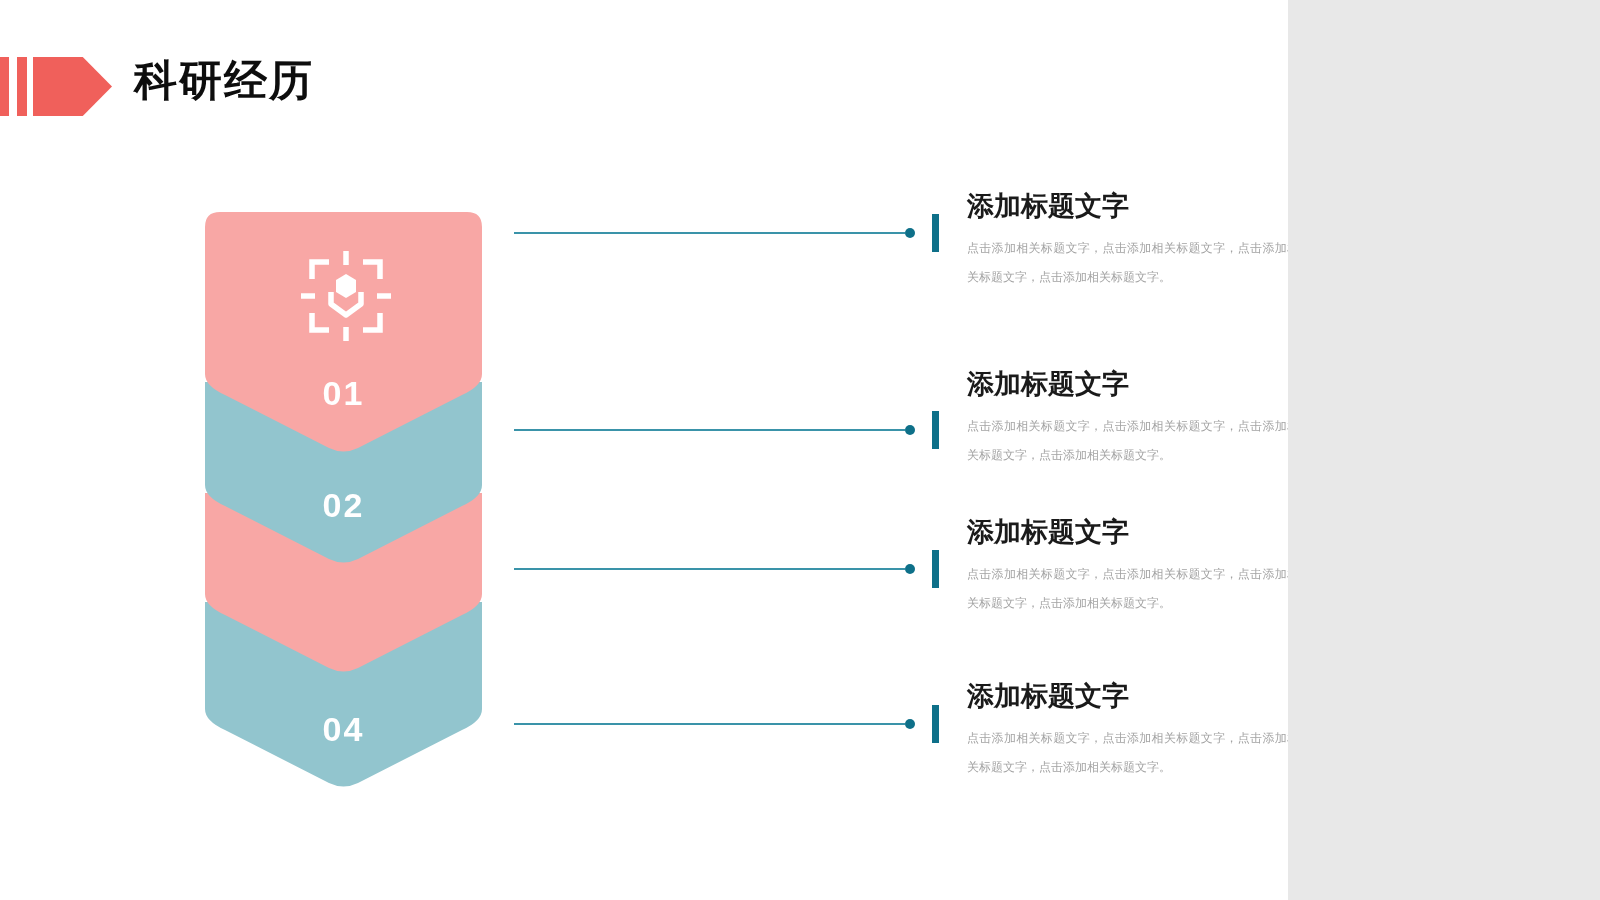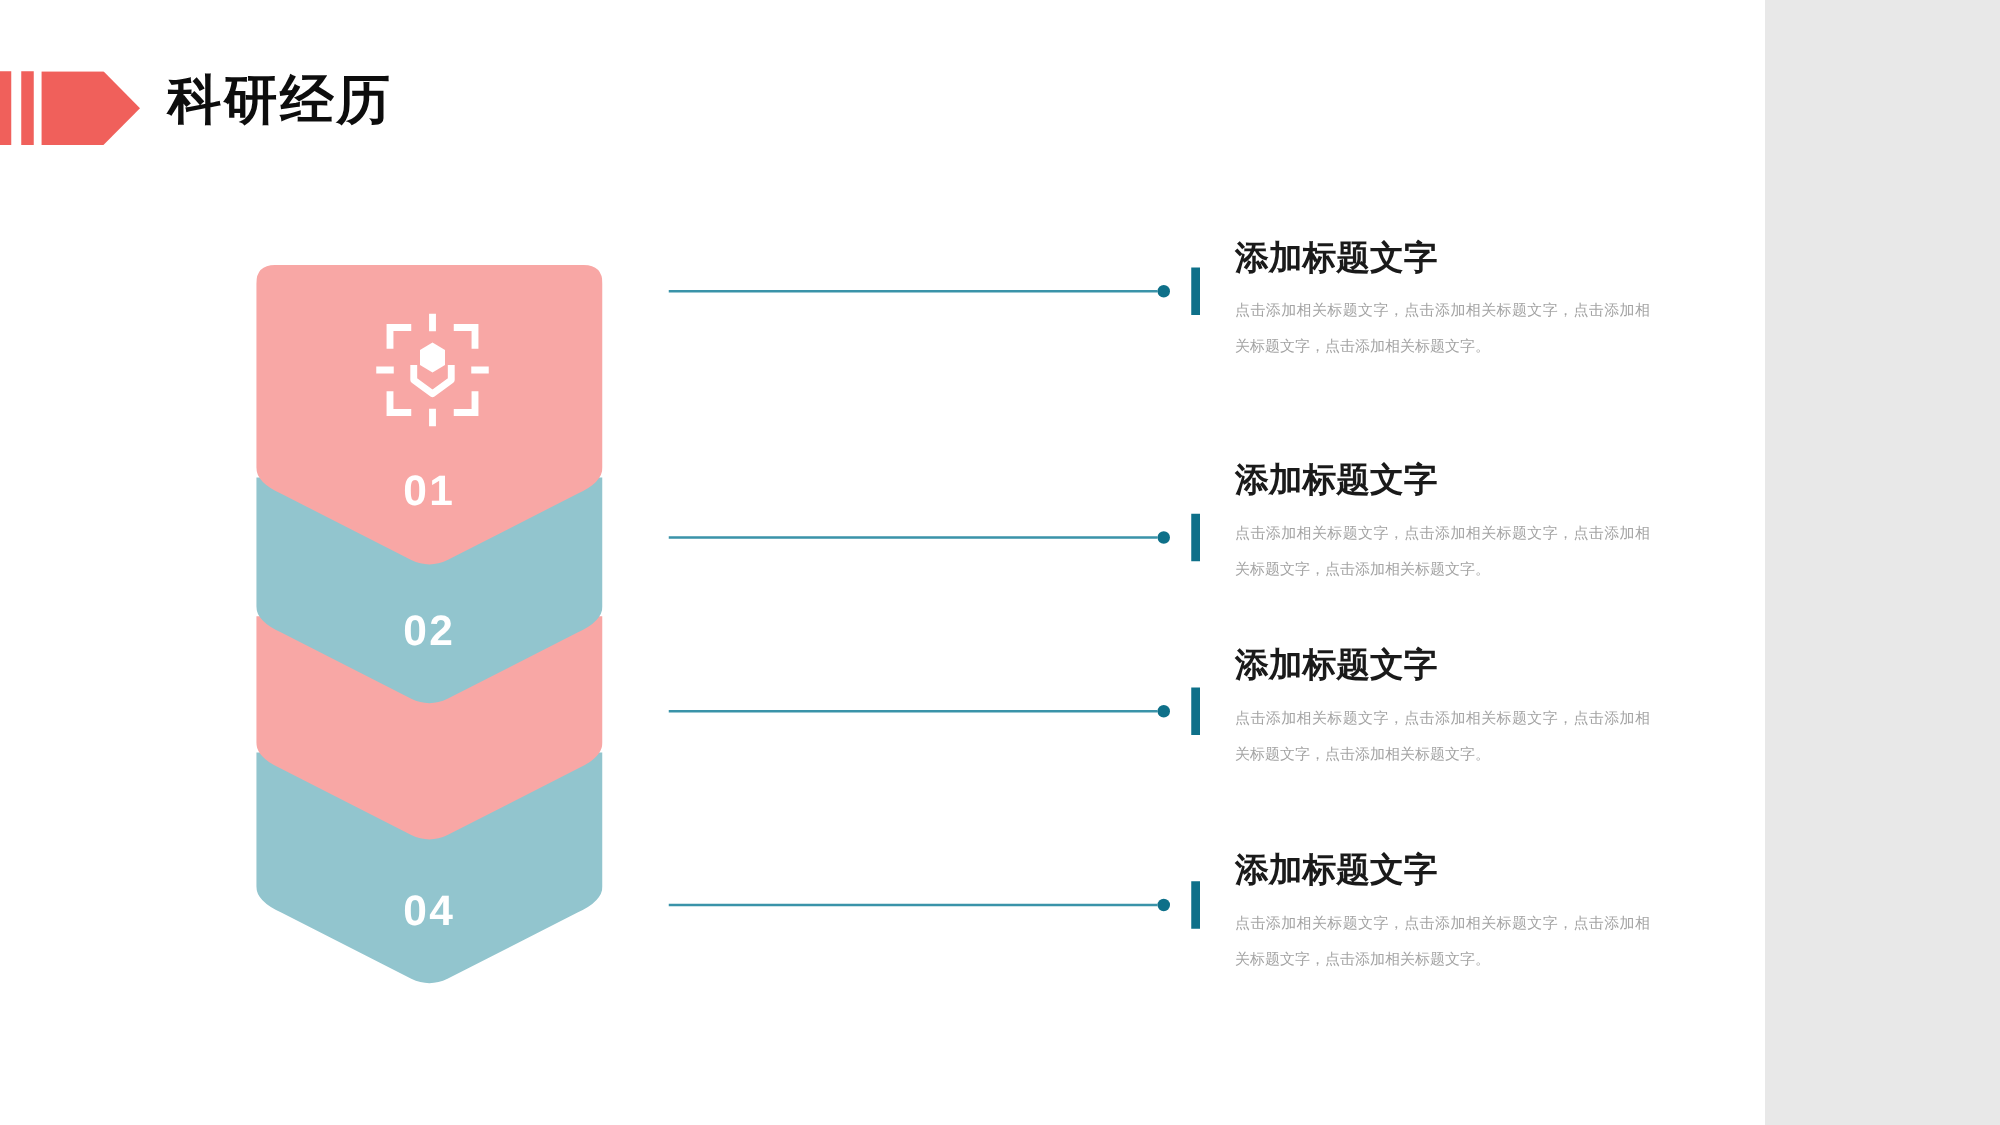--- a/index.html
+++ b/index.html
@@ -1,35 +1,35 @@
 <!DOCTYPE html>
 <html style="--accent-red: #F0605B; --pink: #F8A7A5; --teal: #92C5CE; --dark-teal: #0E7089; --line-teal: #3A93A9; --title-black: #0D0D0D; --sec-title: #1A1A1A; --body-gray: #A3A3A3;"><head>
 <meta charset="utf-8">
 <style>
   html,body{margin:0;padding:0;background:#e8e8e8;}
   .slide{
-    position:relative;width:1412px;height:900px;background:#ffffff;
+    position:relative;width:1288px;height:900px;background:#ffffff;
     overflow:hidden;font-family:"Liberation Sans", sans-serif;
   }
   
   .hdr-bar1{position:absolute;left:0;top:57px;width:9px;height:59px;background:var(--accent-red);}
   .hdr-bar2{position:absolute;left:17px;top:57px;width:10px;height:59px;background:var(--accent-red);}
   .hdr-arrow{position:absolute;left:33px;top:57px;width:79px;height:59px;background:var(--accent-red);
     clip-path:polygon(0 0,63% 0,100% 50%,63% 100%,0 100%);}
   .hdr-title{position:absolute;left:134px;top:52px;font-size:43px;line-height:56px;
     font-weight:900;color:var(--title-black);letter-spacing:2px;white-space:nowrap;}
   
   .stack{position:absolute;left:205px;top:212px;width:277px;height:590px;}
   .stack svg.shape{position:absolute;left:0;top:0;}
   .stack .icon{position:absolute;left:93px;top:36px;width:96px;height:96px;}
   .step-num{position:absolute;left:0;width:277px;height:44px;line-height:44px;
     text-align:center;font-size:34px;font-weight:700;color:#ffffff;letter-spacing:2px;}
   .step-num.n1{top:159px;} .step-num.n2{top:271px;text-align:center;} .step-num.n3{top:383px;} .step-num.n4{top:495px;}
   
-  .section{position:absolute;left:535px;width:801px;height:150px;}
+  .section{position:absolute;left:514px;width:801px;height:150px;}
   .section.s1{top:190px;--cy:43px;}
   .section.s2{top:368px;--cy:62px;}
   .section.s3{top:516px;--cy:53px;}
   .section.s4{top:680px;--cy:44px;}
   .c-line{position:absolute;left:0;top:calc(var(--cy) - 1px);width:391px;height:2px;background:var(--line-teal);}
   .c-dot{position:absolute;left:391px;top:calc(var(--cy) - 5px);width:10px;height:10px;border-radius:50%;background:var(--dark-teal);}
   .c-bar{position:absolute;left:418px;top:calc(var(--cy) - 19px);width:7px;height:38px;background:var(--dark-teal);}
   .sec-text{position:absolute;left:453px;top:0;width:332px;}
   .sec-title{margin:0;font-size:27px;line-height:32px;font-weight:600;color:var(--sec-title);}
   .sec-body{margin:12px 0 0;font-size:12px;line-height:29px;color:var(--body-gray);

